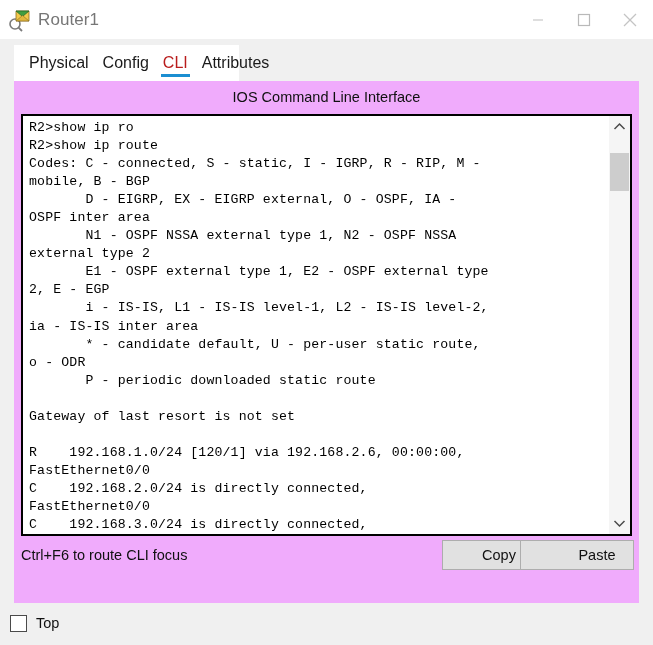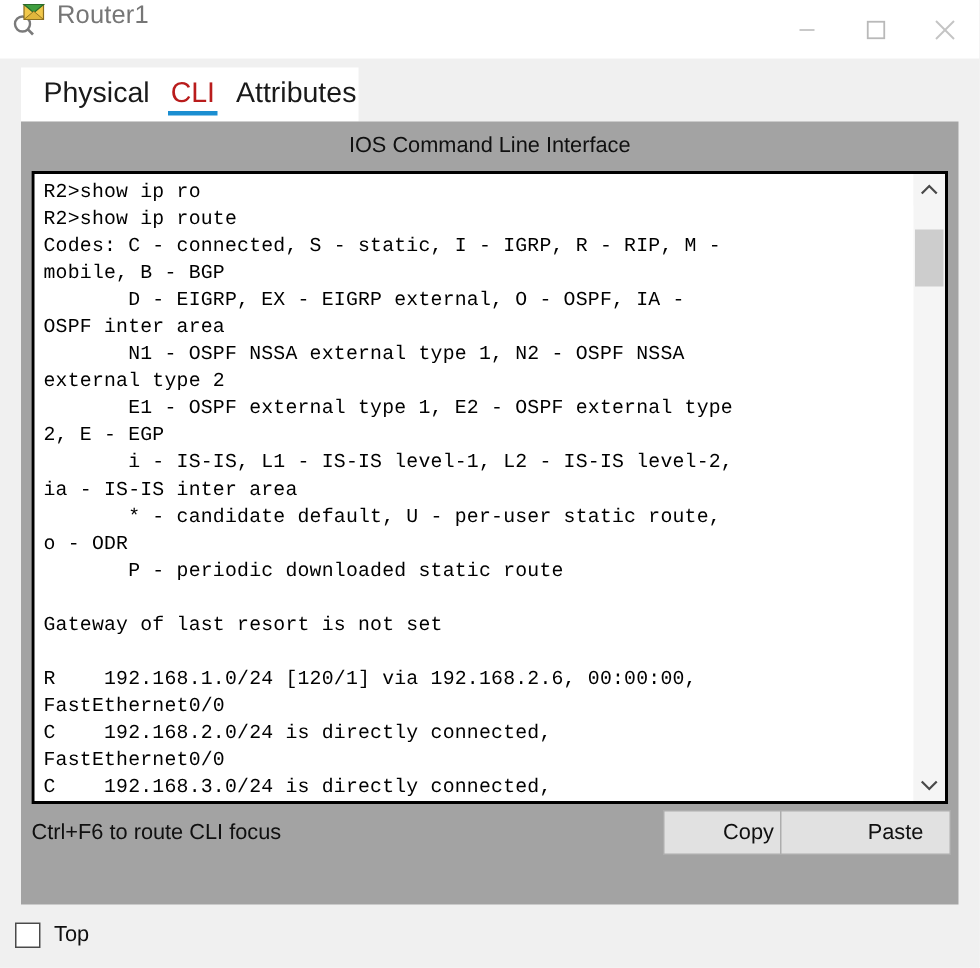--- a/index.html
+++ b/index.html
@@ -21,21 +21,21 @@
   }
 
   
   .titlebar {
     position: absolute;
     left: 0; top: 0;
     width: 653px;
     height: 39px;
     background: #ffffff;
     display: flex;
-    align-items: flex-start;
+    align-items: center;
   }
   .title-icon {
     width: 24px;
     height: 24px;
     margin-left: 8px;
     margin-right: 6px;
     position: relative;
     flex: 0 0 auto;
   }
   .title-icon svg { display: block; }
@@ -67,21 +67,21 @@
     width: 225px;
     height: 36px;
     background: #ffffff;
     display: flex;
     align-items: center;
     padding-left: 8px;
     box-sizing: border-box;
   }
   .tab {
     position: relative;
-    font-size: 19px;
+    font-size: 16px;
     color: #1a1a1a;
     padding: 0 7px;
     height: 36px;
     display: flex;
     align-items: center;
     white-space: nowrap;
   }
   .tab.active { color: #b91c1c; }
   .tab.active::after {
     content: "";
@@ -91,21 +91,21 @@
     height: 3px;
     background: #1b8ed1;
   }
 
   
   .panel {
     position: absolute;
     left: 14px; top: 81px;
     width: 625px;
     height: 522px;
-    background: #a3a3a3;
+    background: #f0abfc;
   }
 
   .panel-header {
     position: absolute;
     left: 0; top: 8px;
     width: 625px;
     text-align: center;
     font-size: 14.5px;
     color: #101010;
   }
@@ -246,20 +246,23 @@
           <line x1="14" y1="2" x2="2" y2="14" stroke="#c4c4c4" stroke-width="1.3"></line>
         </svg>
       </div>
     </div>
   </div>
 
   <div class="tabstrip">
     <div class="tab">
       <span>Physical</span>
     </div>
+    <div class="tab">
+      <span>Config</span>
+    </div>
     <div class="tab active">
       <span>CLI</span>
     </div>
     <div class="tab">
       <span>Attributes</span>
     </div>
   </div>
 
   <div class="panel">
 

